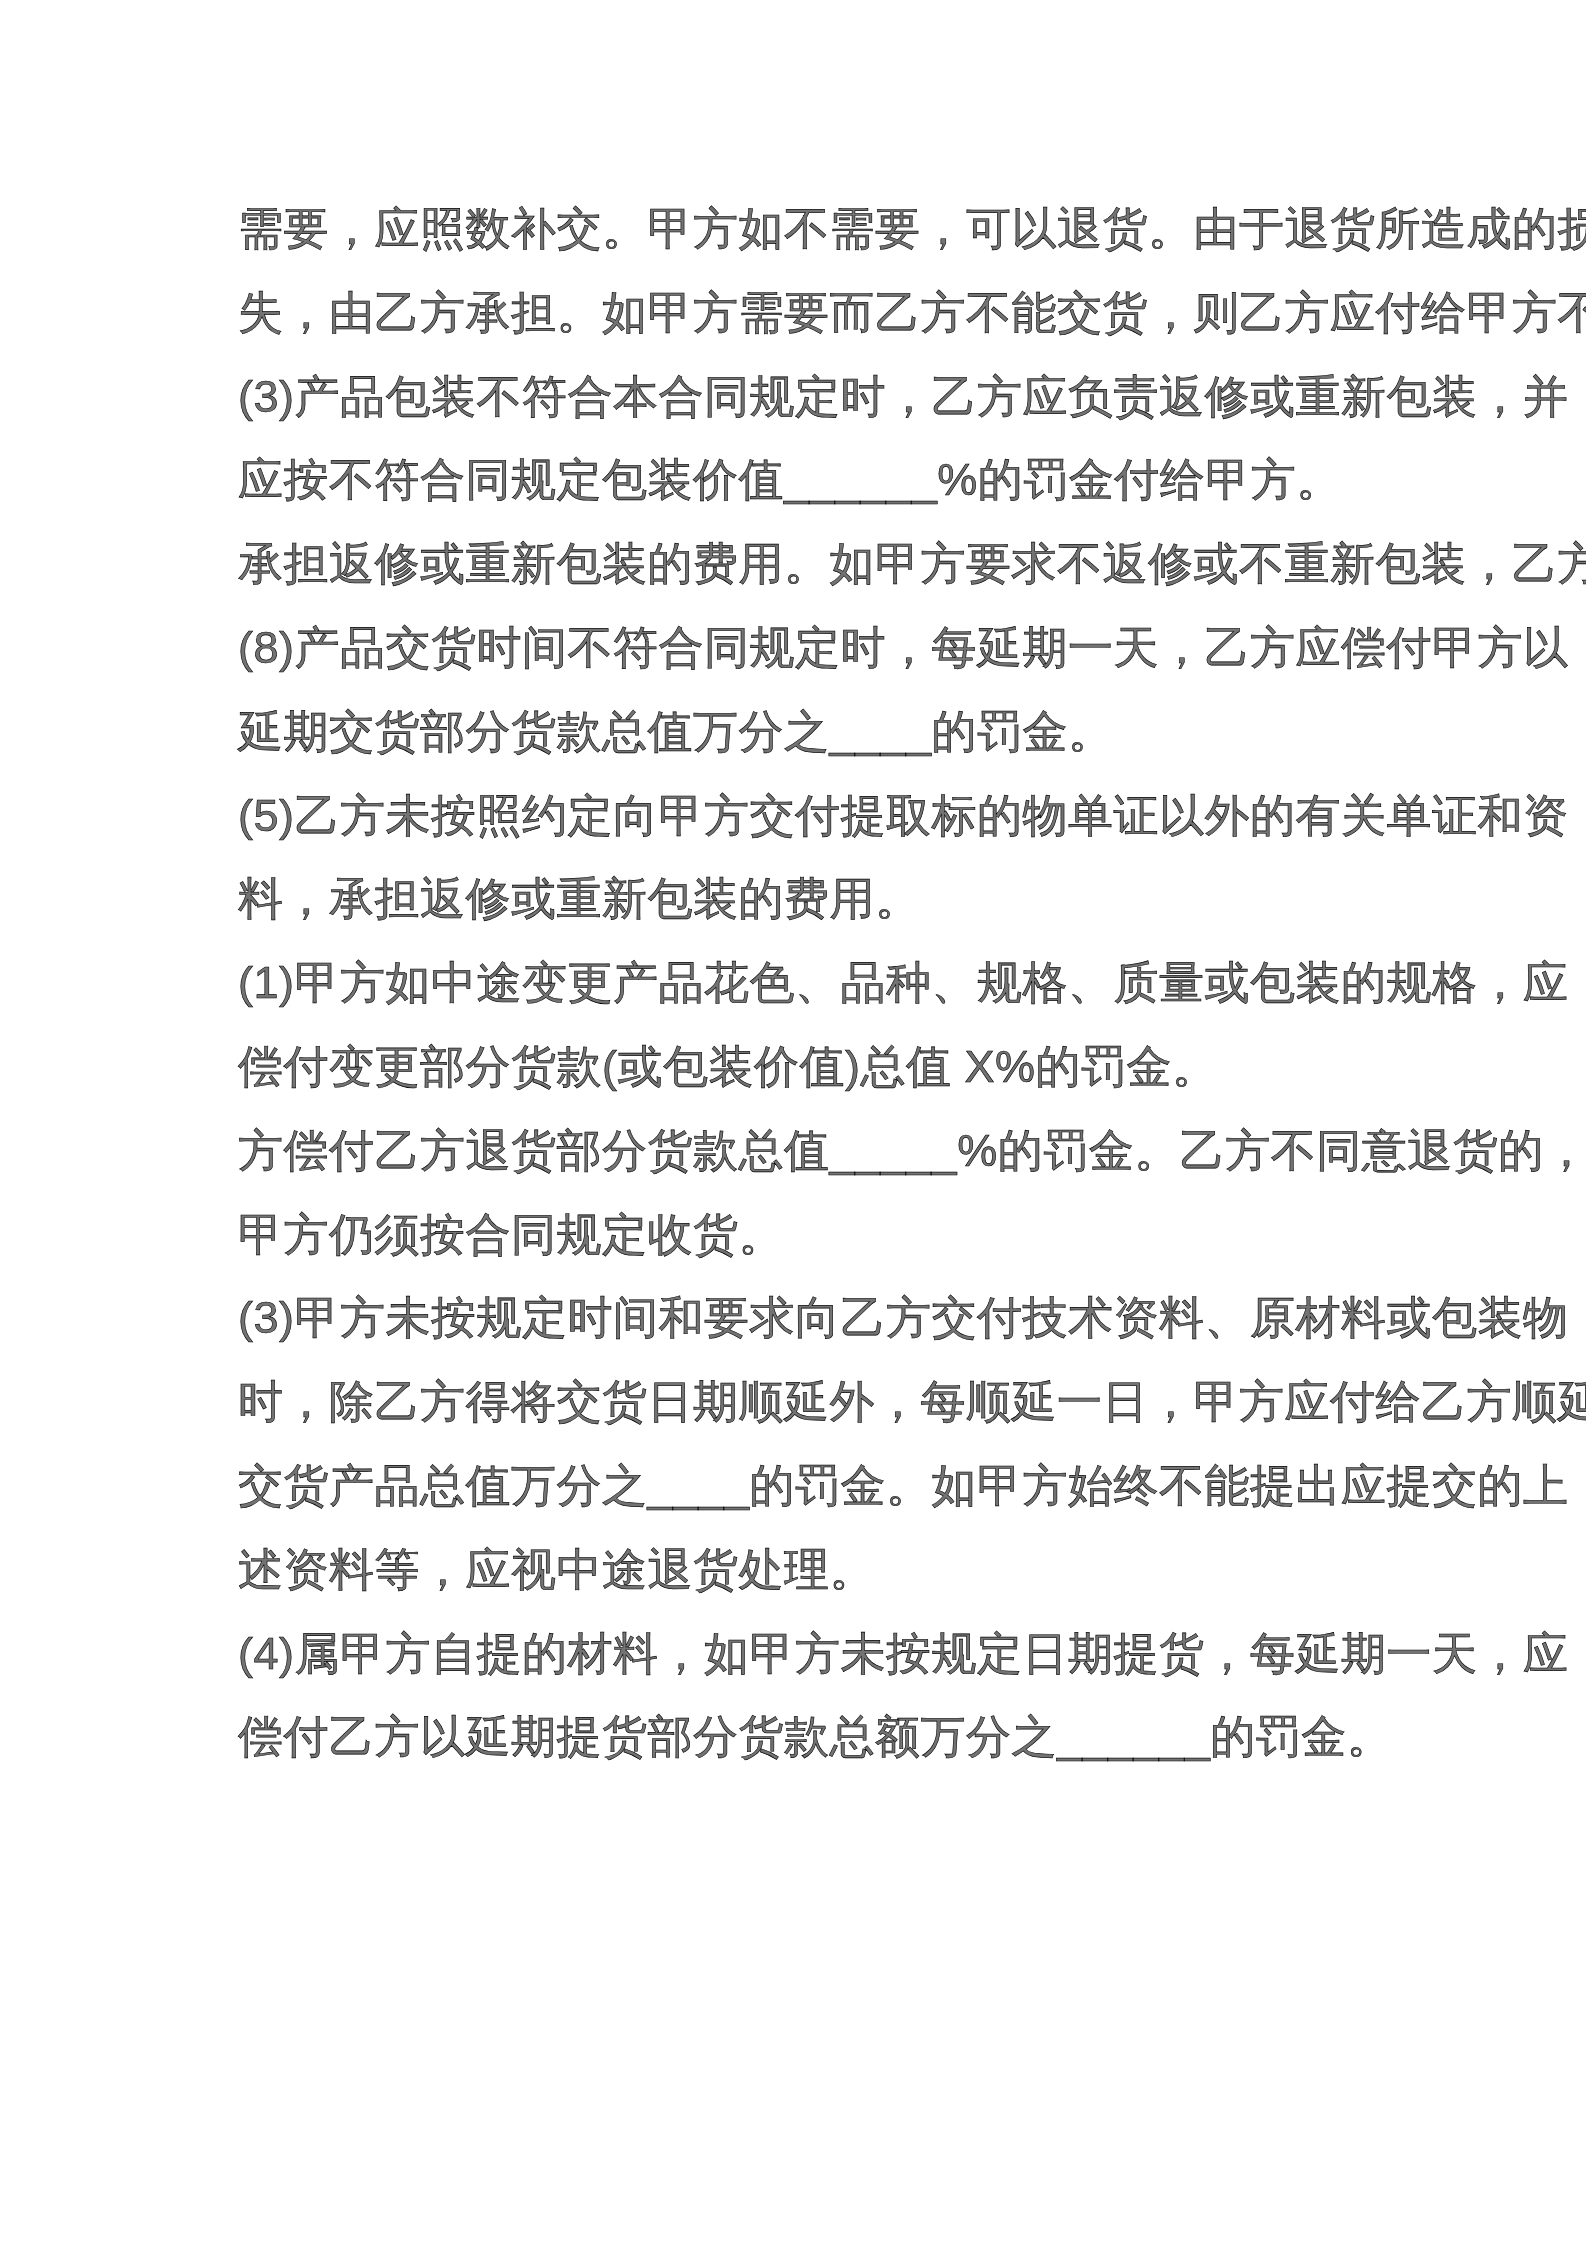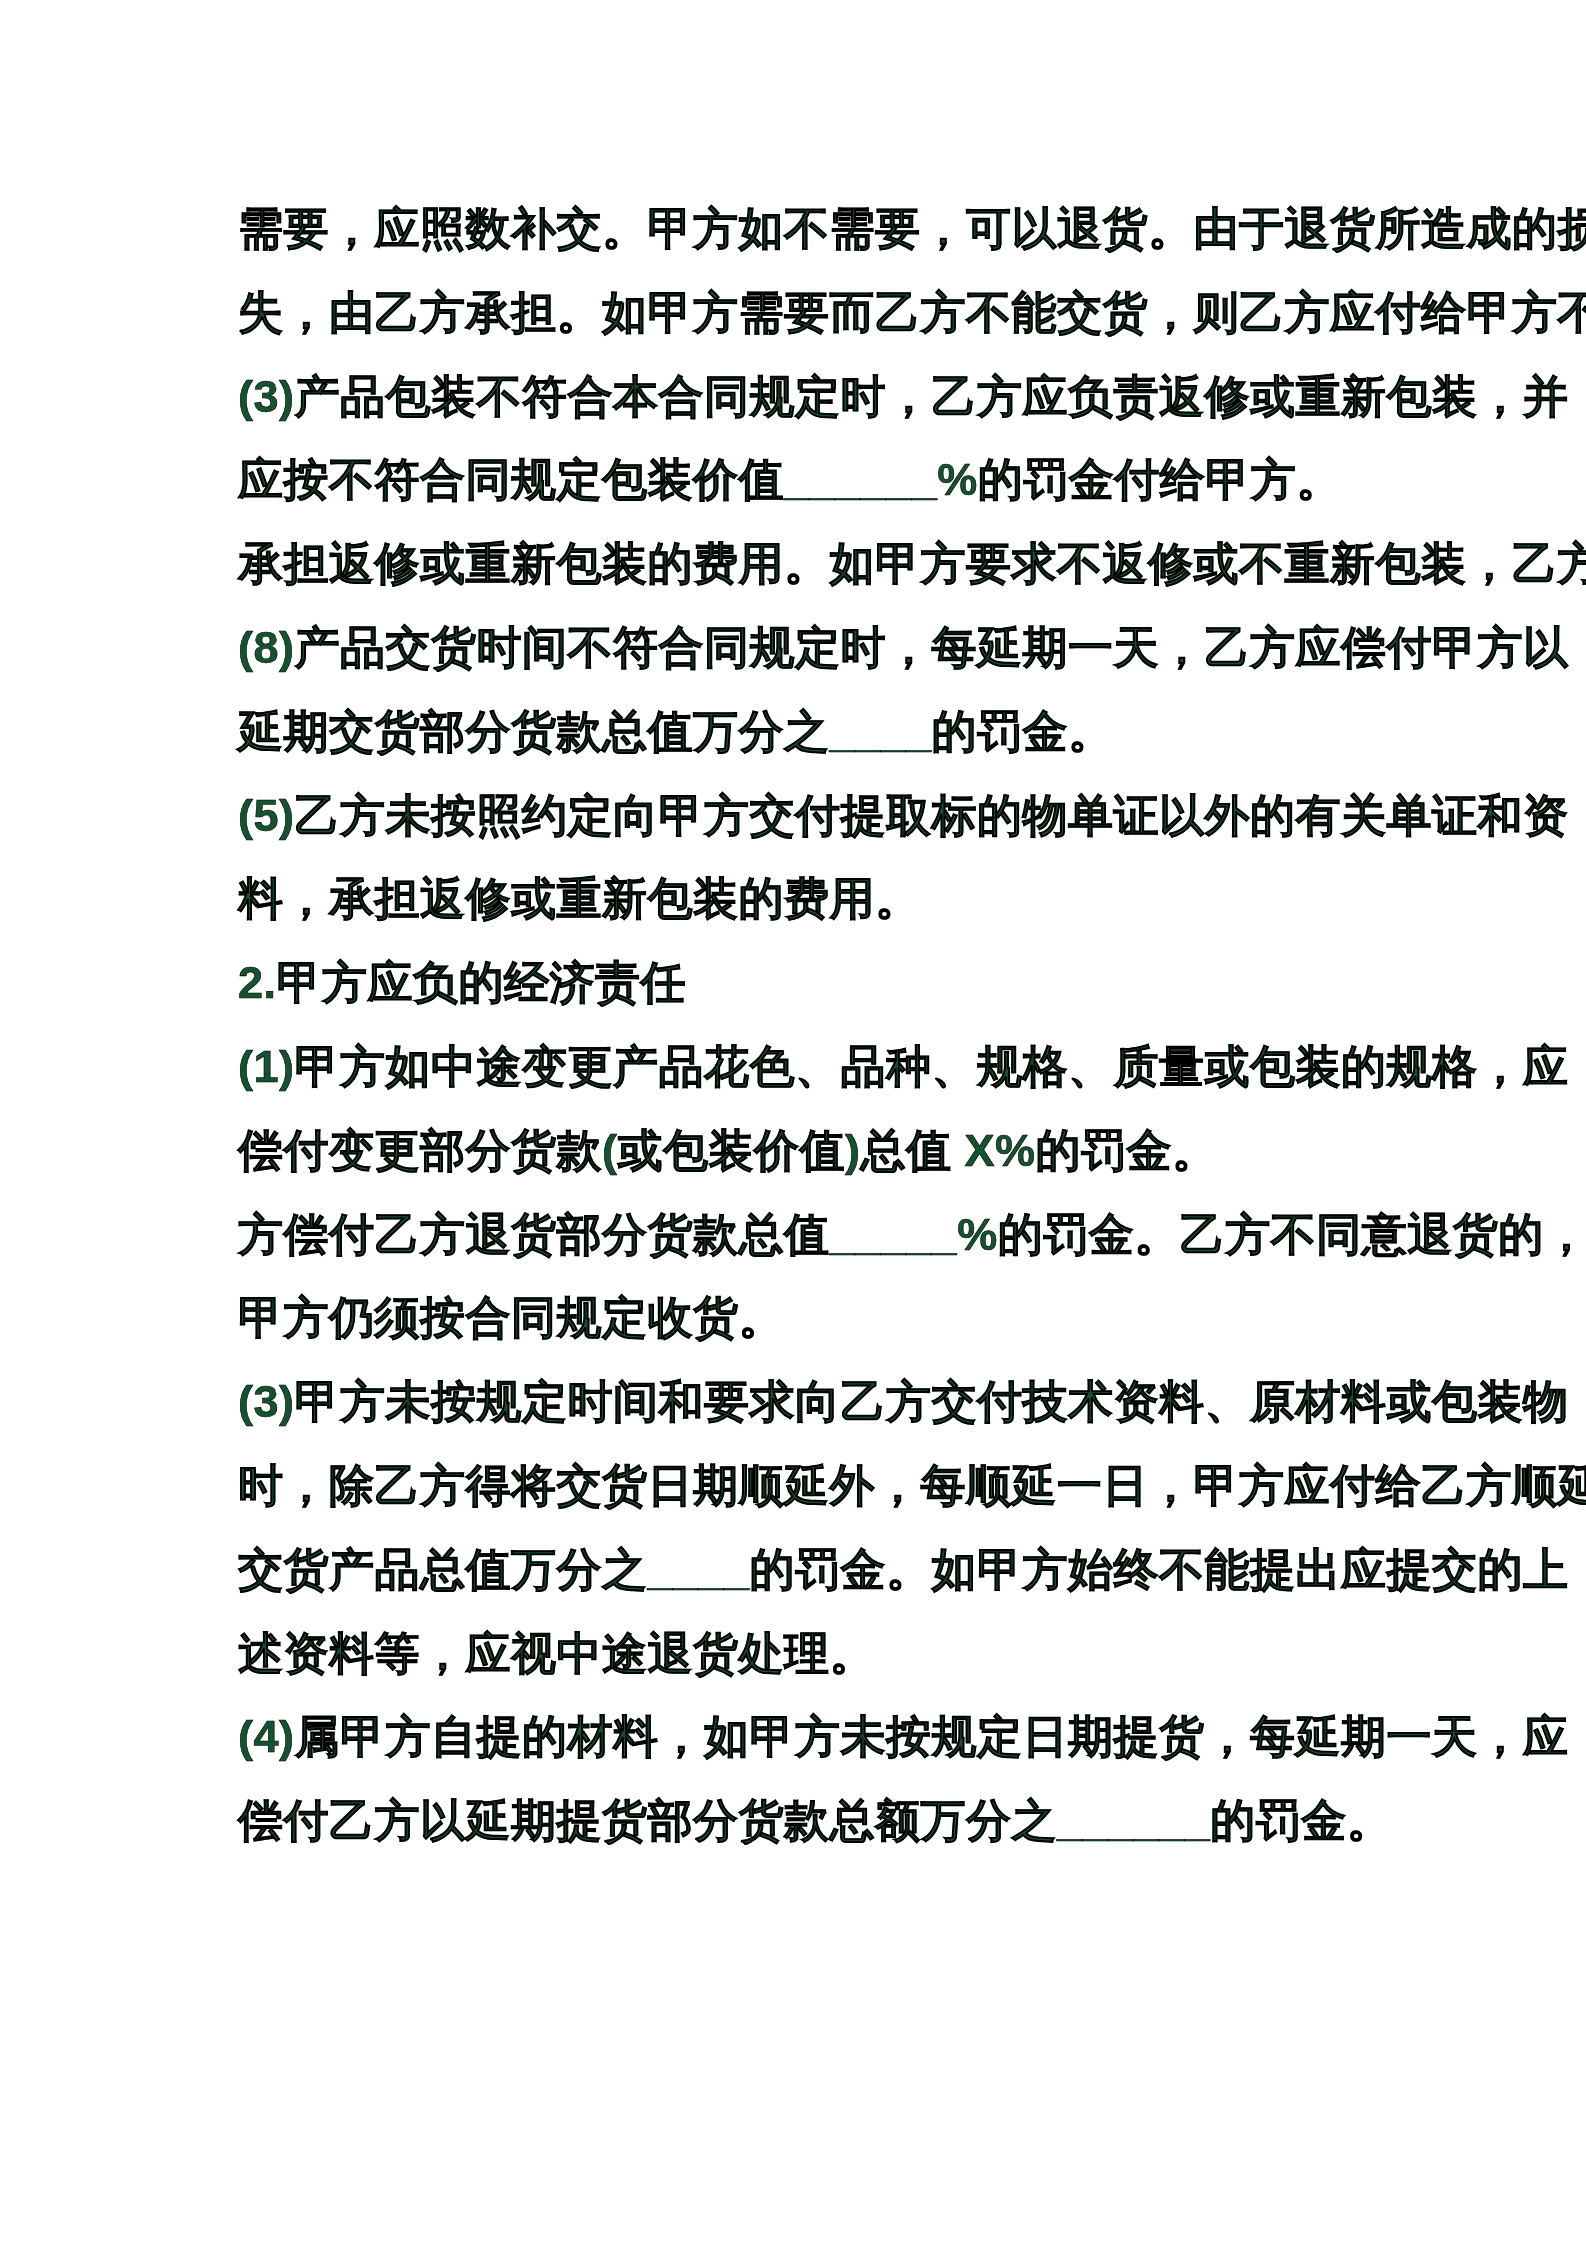--- a/index.html
+++ b/index.html
@@ -17,41 +17,40 @@
   .doc-page {
     position: absolute;
     top: 187px;
     left: 238px;
     width: 1280px;
   }
   .doc-line {
     font-size: 45px;
     line-height: 83.8px;
     height: 83.8px;
-    font-weight: bold;
-    color: #14532d;
+    font-weight: normal;
+    color: #737373;
     white-space: nowrap;
     letter-spacing: 0.5px;
     -webkit-text-stroke: 0.6px #000;
   }
 </style>
 </head>
 <body>
 
 <div class="doc-page">
   <div class="doc-line">需要，应照数补交。甲方如不需要，可以退货。由于退货所造成的损</div>
   <div class="doc-line">失，由乙方承担。如甲方需要而乙方不能交货，则乙方应付给甲方不</div>
   <div class="doc-line">(3)产品包装不符合本合同规定时，乙方应负责返修或重新包装，并</div>
   <div class="doc-line">应按不符合同规定包装价值______%的罚金付给甲方。</div>
   <div class="doc-line">承担返修或重新包装的费用。如甲方要求不返修或不重新包装，乙方</div>
   <div class="doc-line">(8)产品交货时间不符合同规定时，每延期一天，乙方应偿付甲方以</div>
   <div class="doc-line">延期交货部分货款总值万分之____的罚金。</div>
   <div class="doc-line">(5)乙方未按照约定向甲方交付提取标的物单证以外的有关单证和资</div>
   <div class="doc-line">料，承担返修或重新包装的费用。</div>
-  <div class="doc-line">2.甲方应负的经济责任</div>
   <div class="doc-line">(1)甲方如中途变更产品花色、品种、规格、质量或包装的规格，应</div>
   <div class="doc-line">偿付变更部分货款(或包装价值)总值 X%的罚金。</div>
   <div class="doc-line">方偿付乙方退货部分货款总值_____%的罚金。乙方不同意退货的，</div>
   <div class="doc-line">甲方仍须按合同规定收货。</div>
   <div class="doc-line">(3)甲方未按规定时间和要求向乙方交付技术资料、原材料或包装物</div>
   <div class="doc-line">时，除乙方得将交货日期顺延外，每顺延一日，甲方应付给乙方顺延</div>
   <div class="doc-line">交货产品总值万分之____的罚金。如甲方始终不能提出应提交的上</div>
   <div class="doc-line">述资料等，应视中途退货处理。</div>
   <div class="doc-line">(4)属甲方自提的材料，如甲方未按规定日期提货，每延期一天，应</div>
   <div class="doc-line">偿付乙方以延期提货部分货款总额万分之______的罚金。</div>

